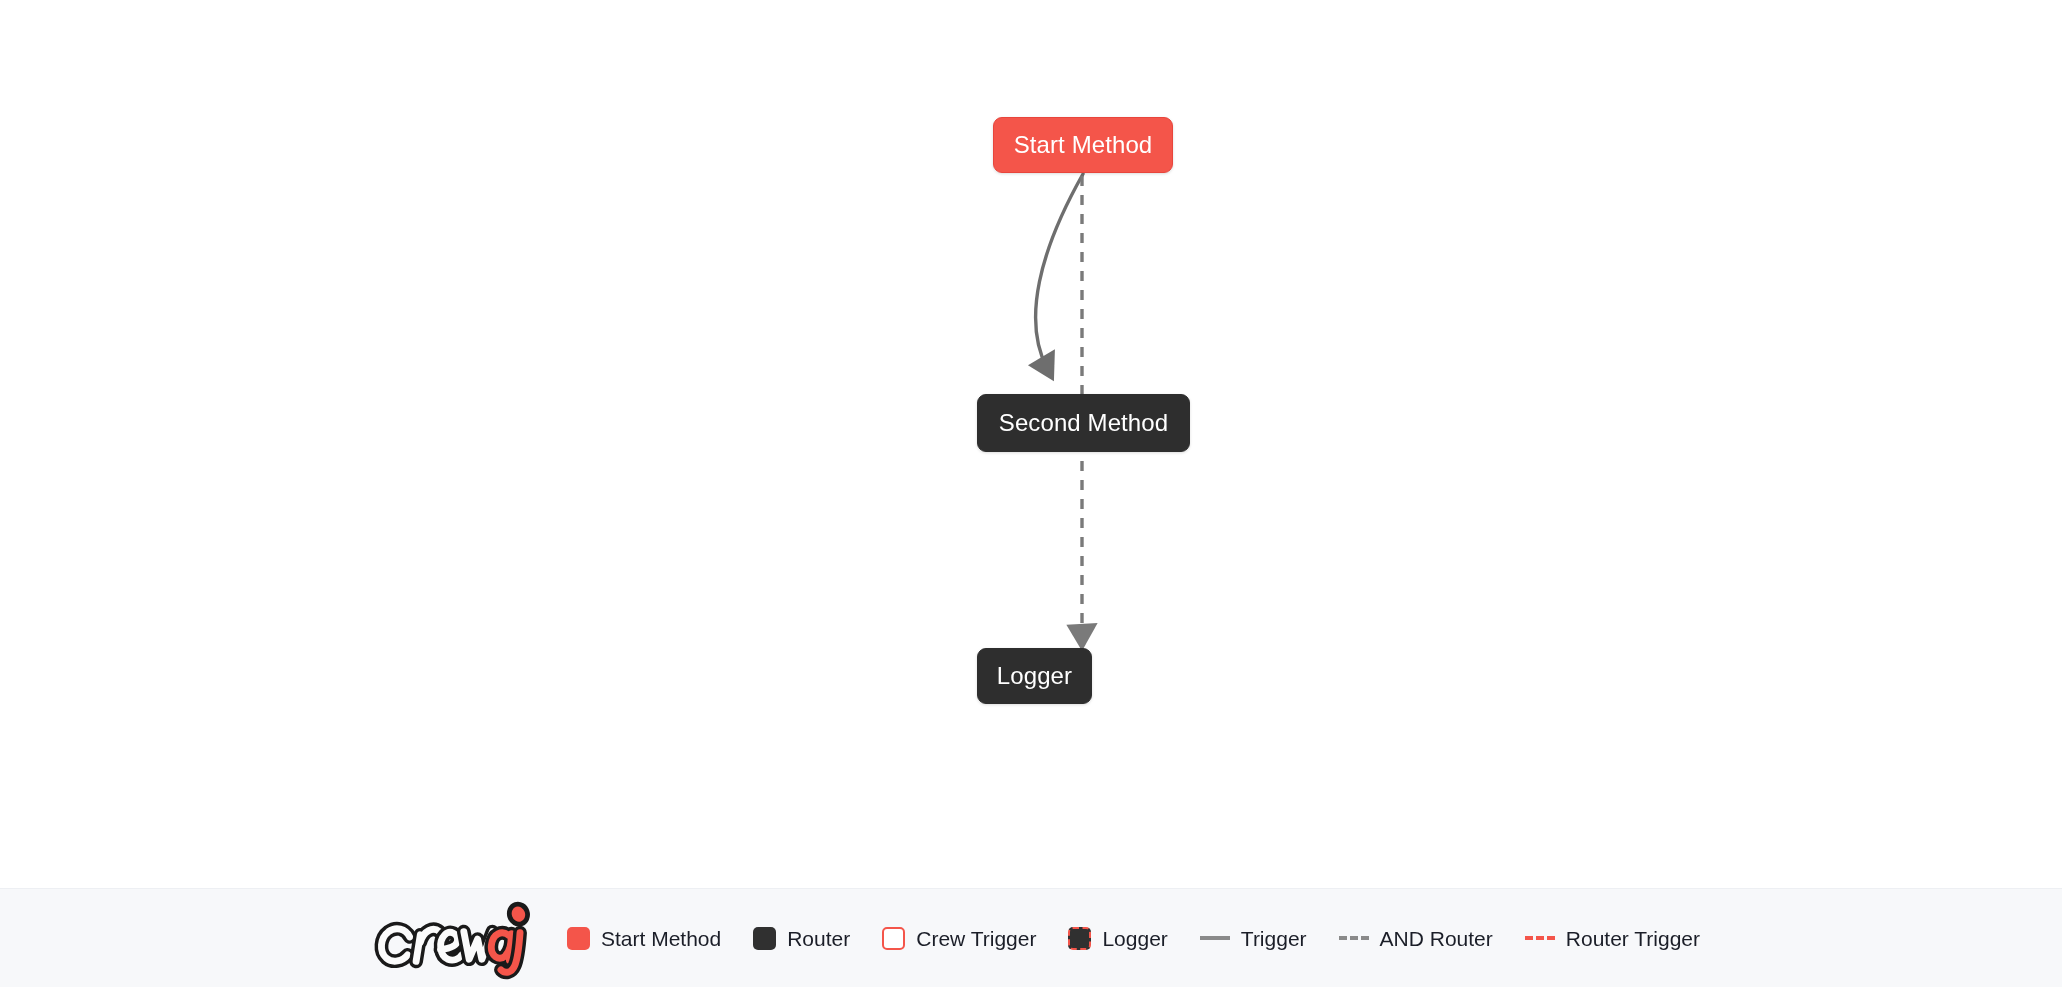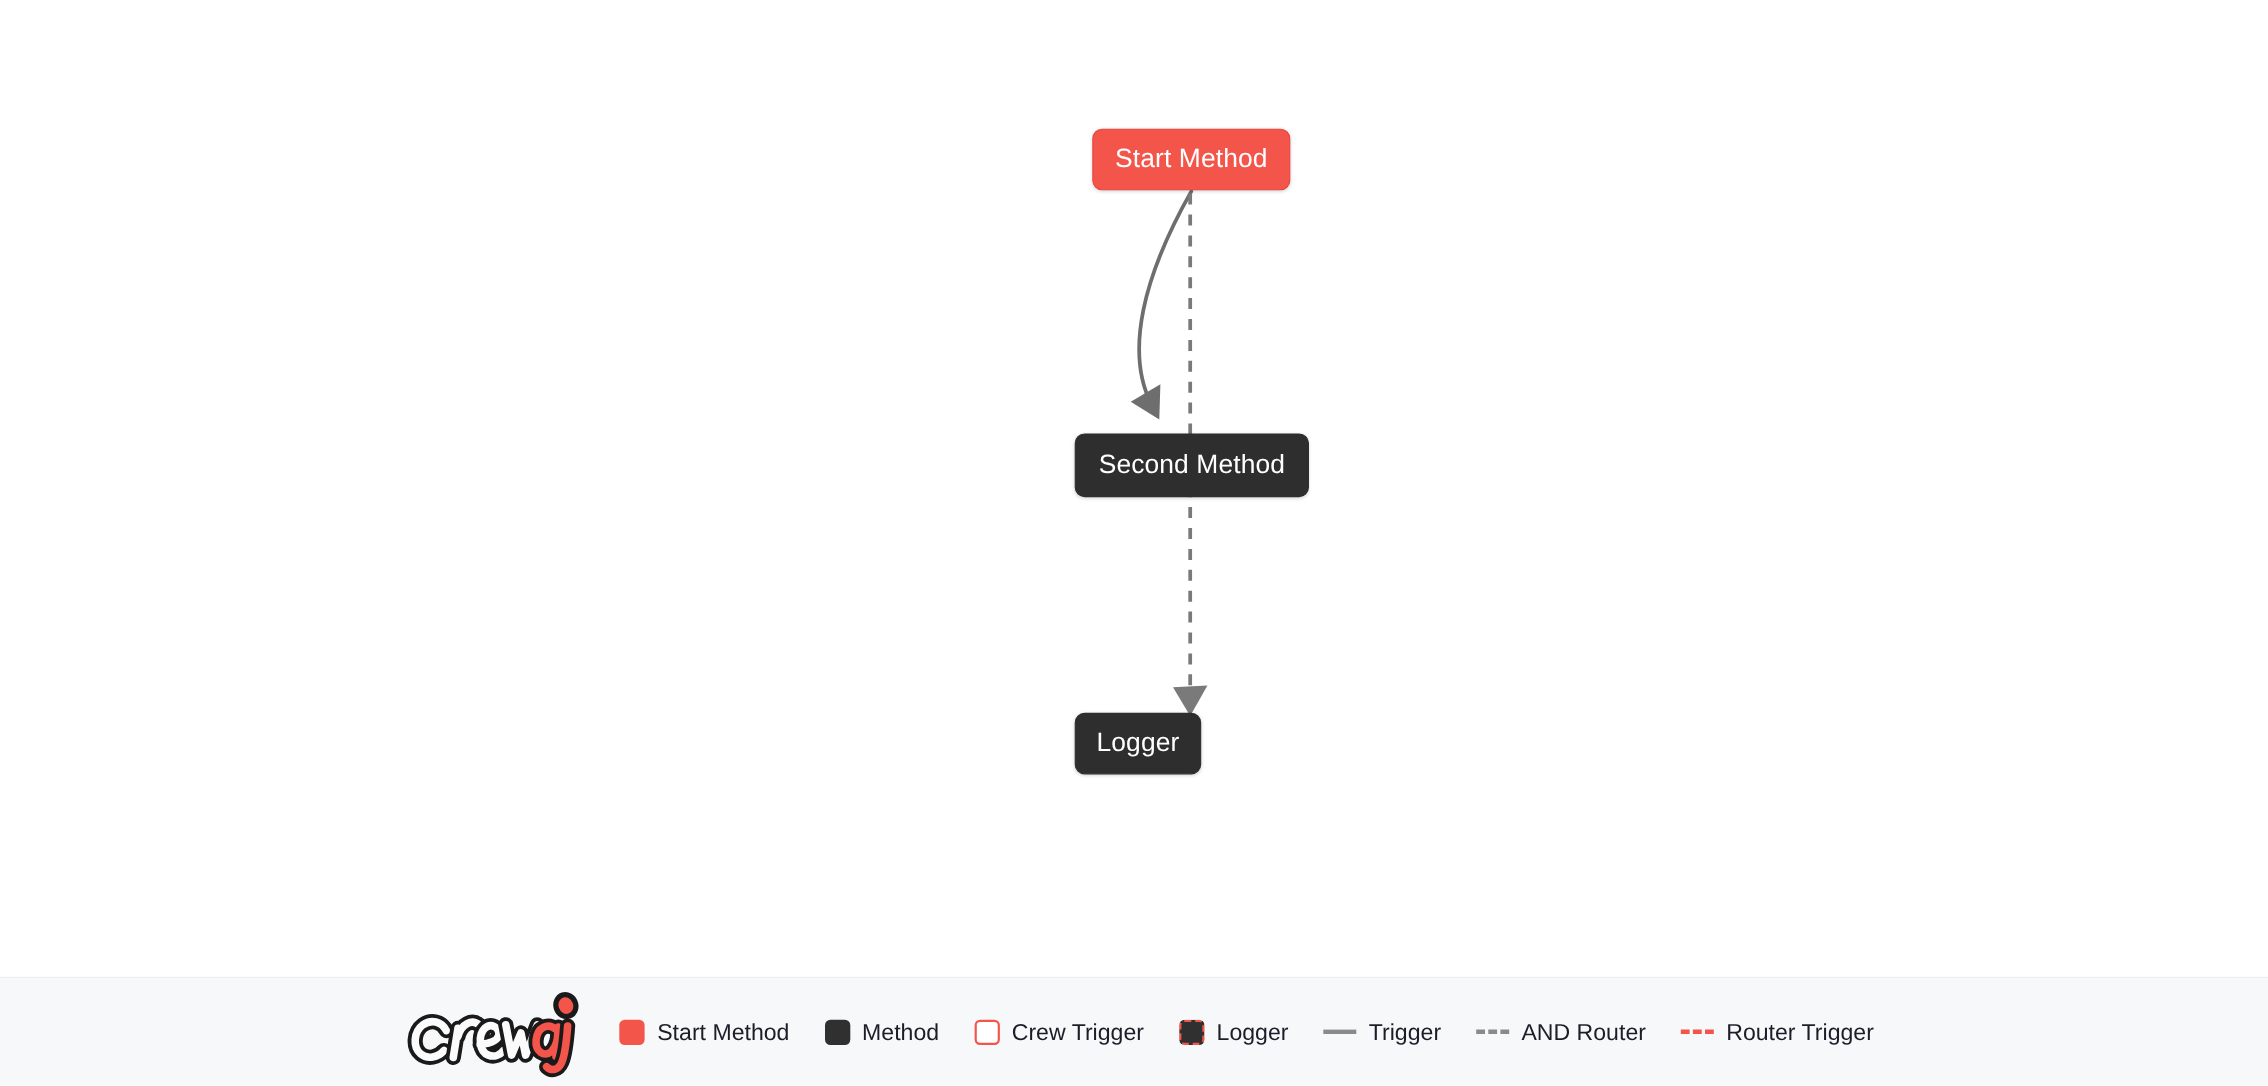--- a/index.html
+++ b/index.html
@@ -187,21 +187,21 @@
         </svg>
       </div>
 
       <div class="legend-item">
         <span class="sw sw-start"></span>
         <span class="legend-label">Start Method</span>
       </div>
 
       <div class="legend-item">
         <span class="sw sw-method"></span>
-        <span class="legend-label">Method</span>
+        <span class="legend-label">Router</span>
       </div>
 
       <div class="legend-item">
         <span class="sw sw-crew"></span>
         <span class="legend-label">Crew Trigger</span>
       </div>
 
       <div class="legend-item">
         <span class="sw sw-router"></span>
         <span class="legend-label">Logger</span>

